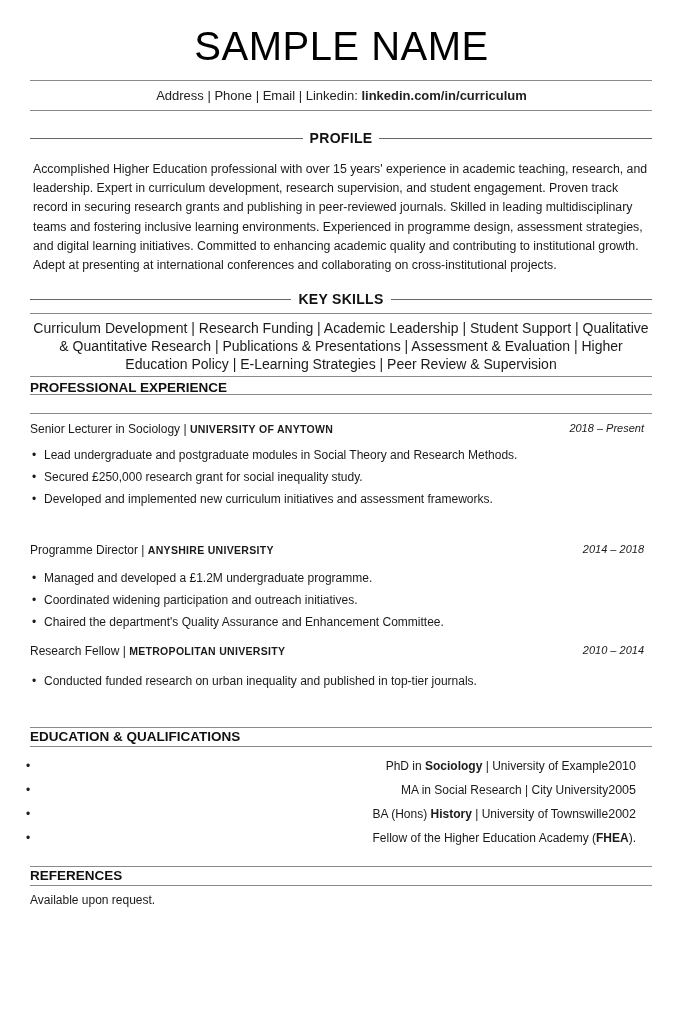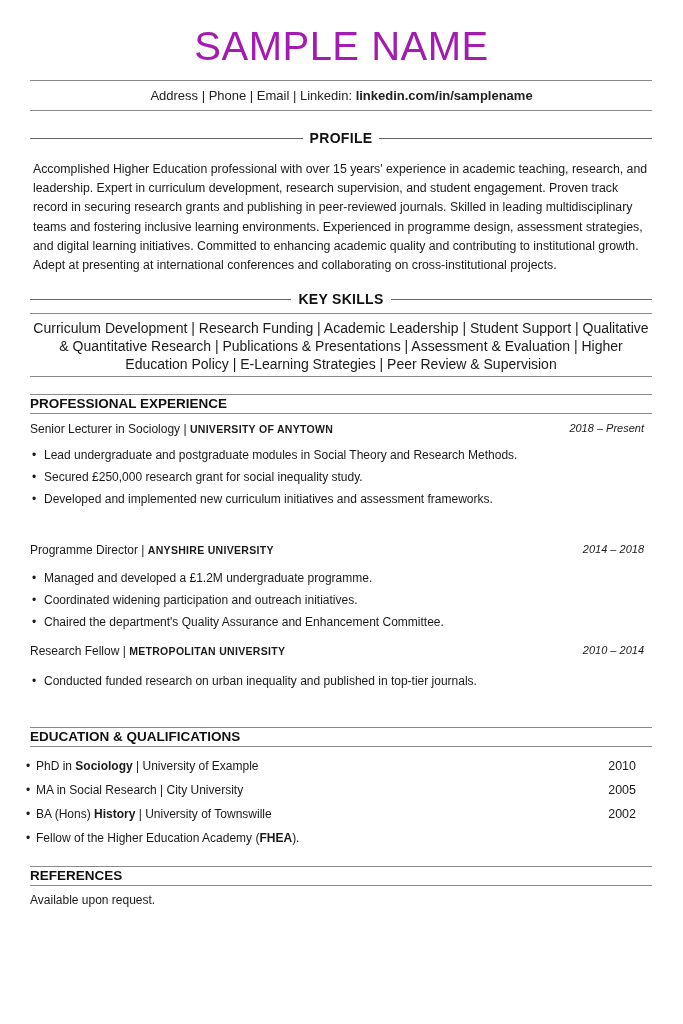--- a/index.html
+++ b/index.html
@@ -3,21 +3,21 @@
   <meta charset="utf-8">
   <style>
     html, body { margin: 0; padding: 0; background: #ffffff; }
     body {
       width: 683px; height: 1024px; position: relative; overflow: hidden;
       font-family: "Liberation Sans", sans-serif; color: #1a1a1a;
     }
     .page { position: absolute; left: 0; top: 0; width: 683px; height: 1024px; }
     .name {
       position: absolute; top: 24px; left: 0; width: 683px; text-align: center;
-      font-size: 40px; letter-spacing: 0.5px; font-weight: normal; color: #a21caf;
+      font-size: 40px; letter-spacing: 0.5px; font-weight: normal; color: #000000;
     }
     .hr { position: absolute; left: 30px; width: 622px; height: 0; border-top: 1.5px solid #8a8a8a; }
     .contact {
       position: absolute; top: 88px; left: 0; width: 683px; text-align: center;
       font-size: 13px; color: #222;
     }
     .contact .li-url { font-weight: bold; }
     .center-head {
       position: absolute; left: 30px; width: 622px; display: flex; align-items: center;
       font-size: 14px; font-weight: bold; letter-spacing: 0.3px; color: #111;
@@ -41,59 +41,59 @@
       font-size: 12px; color: #1a1a1a; gap: 13px;
     }
     .job .title { font-weight: normal; }
     .job .org { font-size: 10.5px; font-weight: bold; letter-spacing: 0.3px; }
     .job .dates { font-size: 11px; font-style: italic; }
     .bullets { position: absolute; left: 30px; width: 620px; margin: 0; padding: 0; list-style: none; }
     .bullets li { position: relative; padding-left: 14px; font-size: 12px; height: 22px; line-height: 22px; }
     .bullets li::before { content: "•"; position: absolute; left: 2px; top: 0; }
     .edu { position: absolute; left: 26px; width: 610px; margin: 0; padding: 0; list-style: none; }
     .edu li {
-      position: relative; display: flex; justify-content: space-between; padding-left: 10px;
+      position: relative; display: flex; justify-content: flex-end; padding-left: 10px;
       font-size: 12px; height: 24px; line-height: 24px;
     }
     .edu li::before { content: "•"; position: absolute; left: 0; top: 0; }
     .edu .degree { font-weight: normal; }
     .edu .degree b { font-weight: bold; }
     .edu .year { font-size: 12.5px; }
     .refs { position: absolute; top: 893px; left: 30px; font-size: 12px; }
   </style>
 </head>
 <body>
 
 <div class="page">
 
   <div class="name">SAMPLE NAME</div>
   <div class="hr" style="top:80px"></div>
   <div class="contact">
-    <span>Address | Phone | Email | Linkedin: </span><span class="li-url">linkedin.com/in/samplename</span>
+    <span>Address | Phone | Email | Linkedin: </span><span class="li-url">linkedin.com/in/curriculum</span>
   </div>
   <div class="hr" style="top:110px"></div>
 
   <div class="center-head" style="top:130px">
     <span class="line"></span>
     <span class="t">PROFILE</span>
     <span class="line"></span>
   </div>
   <div class="profile-text">Accomplished Higher Education professional with over 15 years' experience in academic teaching, research, and leadership. Expert in curriculum development, research supervision, and student engagement. Proven track record in securing research grants and publishing in peer-reviewed journals. Skilled in leading multidisciplinary teams and fostering inclusive learning environments. Experienced in programme design, assessment strategies, and digital learning initiatives. Committed to enhancing academic quality and contributing to institutional growth. Adept at presenting at international conferences and collaborating on cross-institutional projects.</div>
 
   <div class="center-head" style="top:291px">
     <span class="line"></span>
     <span class="t">KEY SKILLS</span>
     <span class="line"></span>
   </div>
   <div class="hr" style="top:313px; border-top-width:1px"></div>
   <div class="skills">Curriculum Development | Research Funding | Academic Leadership | Student Support | Qualitative &amp; Quantitative Research | Publications &amp; Presentations | Assessment &amp; Evaluation | Higher Education Policy | E-Learning Strategies | Peer Review &amp; Supervision</div>
   <div class="hr" style="top:376px; border-top-width:1px"></div>
 
   <div class="hr" style="top:394px"></div>
-  <div class="sec-head" style="top:396px">PROFESSIONAL EXPERIENCE</div>
+  <div class="sec-head" style="top:380px">PROFESSIONAL EXPERIENCE</div>
   <div class="hr" style="top:413px"></div>
 
   <div class="job" style="top:422px">
     <span><span class="title">Senior Lecturer in Sociology</span><span> | </span><span class="org">UNIVERSITY OF ANYTOWN</span></span>
     <span class="dates">2018 – Present</span>
   </div>
   <ul class="bullets" style="top:444px">
     <li>Lead undergraduate and postgraduate modules in Social Theory and Research Methods.</li>
     <li>Secured £250,000 research grant for social inequality study.</li>
     <li>Developed and implemented new curriculum initiatives and assessment frameworks.</li>

